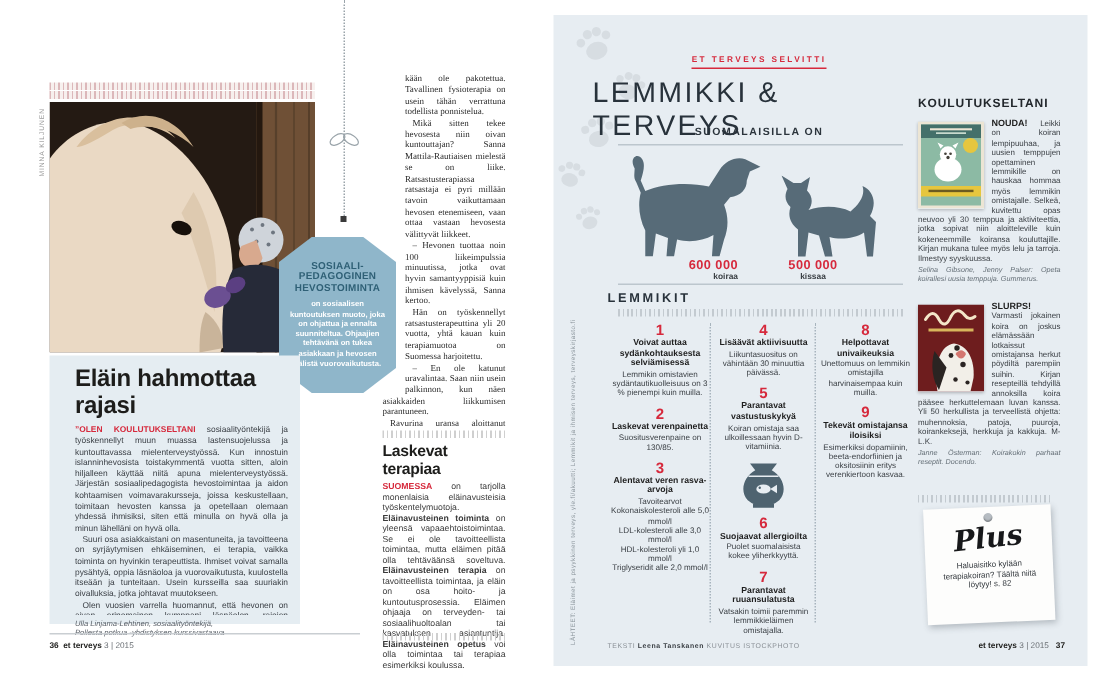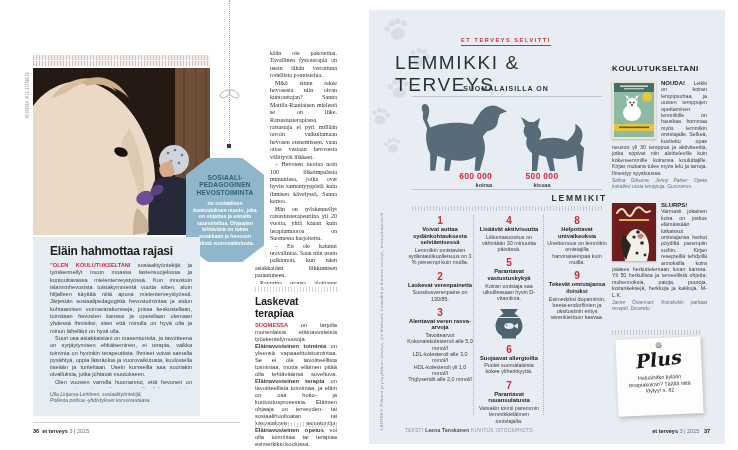--- a/index.html
+++ b/index.html
@@ -18,21 +18,21 @@
 
   .octagon{left:186px;top:158px;width:78px;height:104px;background:#8fb6ca;
     clip-path:polygon(28% 0,72% 0,100% 16%,100% 84%,72% 100%,28% 100%,0 84%,0 16%);
     display:flex;flex-direction:column;justify-content:center;text-align:center;
     padding:6px 7px;box-sizing:border-box;}
   .oct-title{font-size:6.6px;font-weight:bold;color:#2f6076;line-height:1.18;letter-spacing:.2px;}
   .oct-body{font-size:5.1px;color:#ffffff;font-weight:bold;line-height:1.3;margin-top:3px;}
 
   .feature-panel{left:33px;top:237px;width:167px;height:179px;background:#e5edf2;
     padding:7px 8px 0 17px;box-sizing:border-box;}
-  .headline{font-size:12px;font-weight:bold;color:#1d1d1b;letter-spacing:-.2px;margin:0 0 4px 0;}
+  .headline{font-size:16px;font-weight:bold;color:#1d1d1b;letter-spacing:-.2px;margin:0 0 4px 0;}
   .quote{font-size:5.6px;line-height:7.3px;text-align:justify;color:#3c4147;height:126px;overflow:hidden;}
   .quote p{margin:0;}
   .quote p.ind{text-indent:5px;}
   .lead-red{color:#d6293c;font-weight:bold;}
   .author{font-size:5.1px;font-style:italic;color:#5a6068;line-height:6.4px;margin-top:3px;}
 
   .ornament-line{left:229px;top:0;height:146px;width:0;border-left:1px dotted #9aa4aa;}
   .ornament-leaf{left:219px;top:86px;width:21px;height:13px;}
   .ornament-dot{left:227px;top:144px;width:4px;height:4px;background:#3a3a3a;}
 
@@ -70,21 +70,21 @@
     letter-spacing:1px;color:#2b343c;}
   .hline{height:1px;background:#bcc6cd;}
   .line1{left:412px;top:96px;width:190px;}
   .line2{left:412px;top:189px;width:190px;}
   .dog-svg{left:413px;top:100px;width:97px;height:72px;color:#576b78;}
   .cat-svg{left:512px;top:117px;width:80px;height:55px;color:#576b78;}
   .stat{top:171px;width:72px;text-align:center;}
   .stat1{left:420px;text-align:right;} .stat2{left:506px;}
   .stat-val{font-size:8.5px;font-weight:bold;color:#d6293c;letter-spacing:.3px;}
   .stat-lab{font-size:5.6px;color:#3a3f44;font-weight:bold;margin-top:1px;}
-  .lemmikit{left:405px;top:193px;width:202px;text-align:right;font-size:8.5px;font-weight:bold;
+  .lemmikit{left:405px;top:193px;width:202px;text-align:left;font-size:8.5px;font-weight:bold;
     letter-spacing:1.8px;color:#28323b;}
   .stripes2{left:412px;top:206px;width:190px;}
 
   .icol{top:215px;height:212px;overflow:hidden;text-align:center;}
   .icol1{left:407px;width:66px;} .icol2{left:477px;width:64px;} .icol3{left:546px;width:62px;}
   .item{margin-bottom:5px;}
   .inum{font-size:10px;font-weight:bold;color:#d6293c;line-height:11px;}
   .ihead{font-size:5.8px;font-weight:bold;color:#1f1f1f;line-height:6.6px;}
   .ibody{font-size:5.4px;color:#3c4146;line-height:6.3px;margin-top:1px;white-space:pre-line;}
   .vsep{top:215px;height:200px;width:0;border-left:1px dotted #a7b4bd;}

